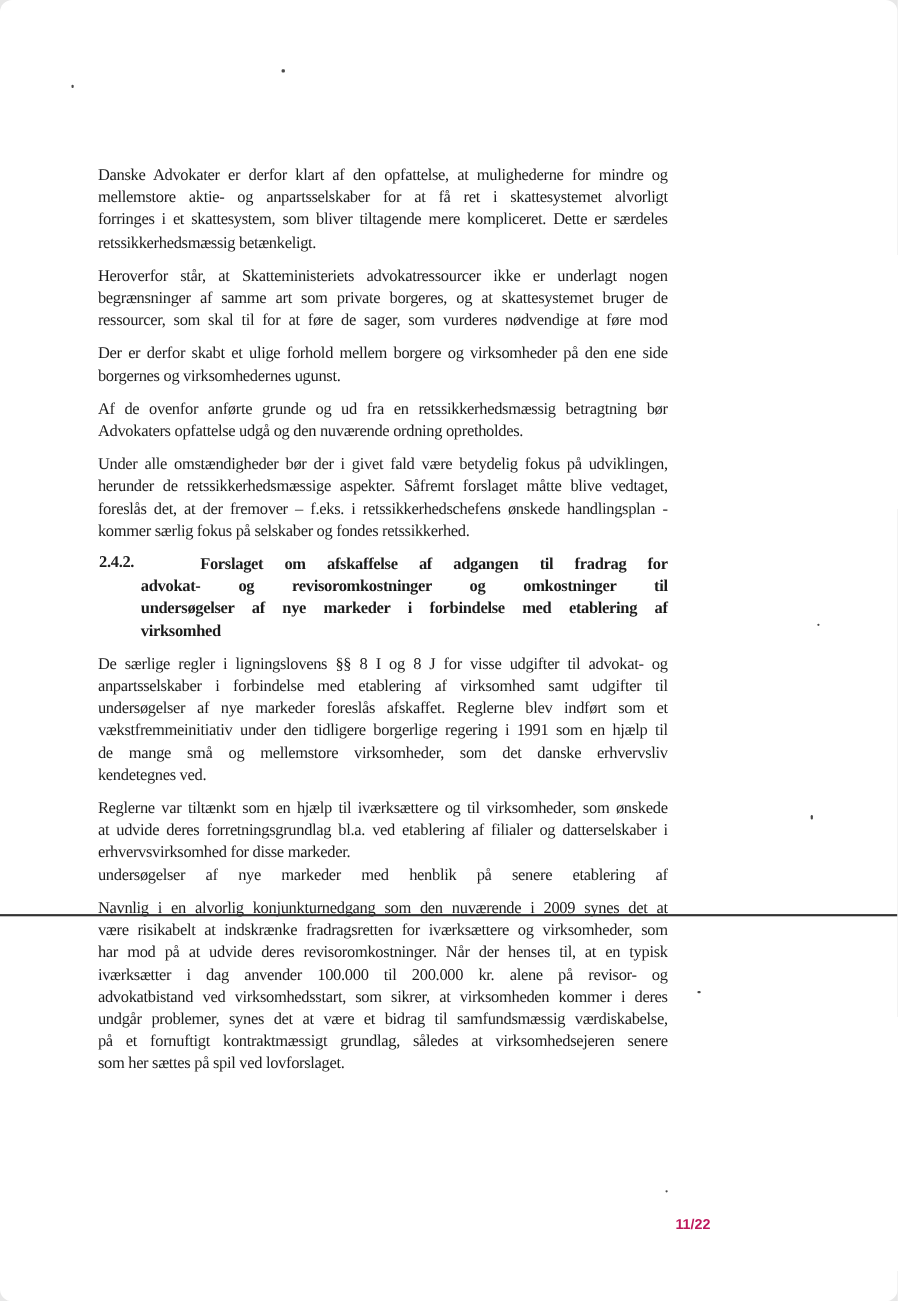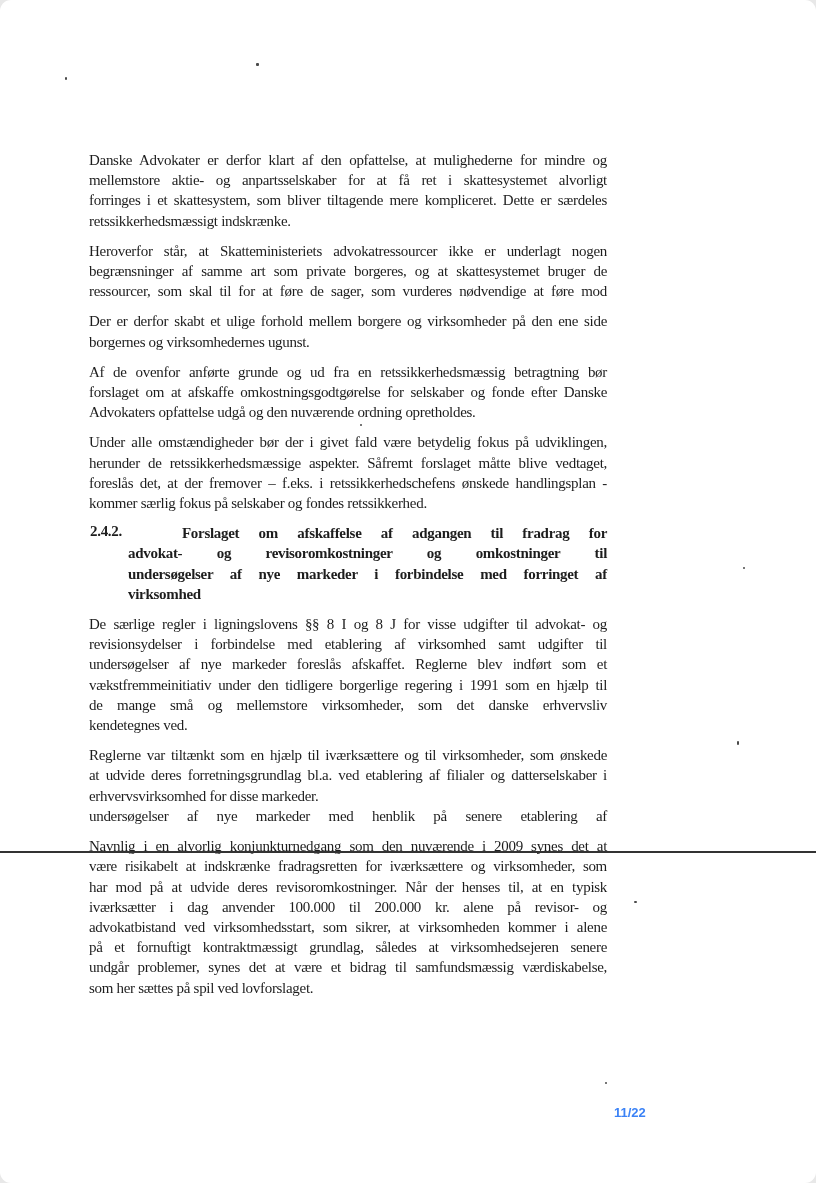--- a/index.html
+++ b/index.html
@@ -48,98 +48,97 @@
     left:-89px;top:15px;
     width:816px;height:2px;
     background:#333333;
   }
   .page-number{
     position:absolute;
     left:614px;top:1105px;
     font-family:"Liberation Sans","DejaVu Sans",sans-serif;
     font-weight:700;
     font-size:13px;
-    color:#3b82f6;
+    color:#be185d;
   }
   .speck{
     position:absolute;
     background:#4a4a4a;
     border-radius:1px;
   }
 </style>
 </head>
 <body>
 
 <div class="page">
   <div class="content">
 
     <div class="para">
       <div class="ln">Danske Advokater er derfor klart af den opfattelse, at mulighederne for mindre og</div>
       <div class="ln">mellemstore aktie- og anpartsselskaber for at få ret i skattesystemet alvorligt</div>
       <div class="ln">forringes i et skattesystem, som bliver tiltagende mere kompliceret. Dette er særdeles</div>
-      <div class="ln last">retssikkerhedsmæssigt indskrænke.</div>
+      <div class="ln last">retssikkerhedsmæssig betænkeligt.</div>
     </div>
 
     <div class="para">
       <div class="ln">Heroverfor står, at Skatteministeriets advokatressourcer ikke er underlagt nogen</div>
       <div class="ln">begrænsninger af samme art som private borgeres, og at skattesystemet bruger de</div>
       <div class="ln">ressourcer, som skal til for at føre de sager, som vurderes nødvendige at føre mod</div>
     </div>
 
     <div class="para">
       <div class="ln">Der er derfor skabt et ulige forhold mellem borgere og virksomheder på den ene side</div>
       <div class="ln last">borgernes og virksomhedernes ugunst.</div>
     </div>
 
     <div class="para">
       <div class="ln">Af de ovenfor anførte grunde og ud fra en retssikkerhedsmæssig betragtning bør</div>
-      <div class="ln">forslaget om at afskaffe omkostningsgodtgørelse for selskaber og fonde efter Danske</div>
       <div class="ln last">Advokaters opfattelse udgå og den nuværende ordning opretholdes.</div>
     </div>
 
     <div class="para">
       <div class="ln">Under alle omstændigheder bør der i givet fald være betydelig fokus på udviklingen,</div>
       <div class="ln">herunder de retssikkerhedsmæssige aspekter. Såfremt forslaget måtte blive vedtaget,</div>
       <div class="ln">foreslås det, at der fremover – f.eks. i retssikkerhedschefens ønskede handlingsplan -</div>
       <div class="ln last">kommer særlig fokus på selskaber og fondes retssikkerhed.</div>
     </div>
 
     <div class="heading">
       <span class="hnum">2.4.2.</span>
       <div class="ln hfirst">Forslaget om afskaffelse af adgangen til fradrag for</div>
       <div class="ln">advokat- og revisoromkostninger og omkostninger til</div>
-      <div class="ln">undersøgelser af nye markeder i forbindelse med forringet af</div>
+      <div class="ln">undersøgelser af nye markeder i forbindelse med etablering af</div>
       <div class="ln last">virksomhed</div>
     </div>
 
     <div class="para">
       <div class="ln">De særlige regler i ligningslovens §§ 8 I og 8 J for visse udgifter til advokat- og</div>
-      <div class="ln">revisionsydelser i forbindelse med etablering af virksomhed samt udgifter til</div>
+      <div class="ln">anpartsselskaber i forbindelse med etablering af virksomhed samt udgifter til</div>
       <div class="ln">undersøgelser af nye markeder foreslås afskaffet. Reglerne blev indført som et</div>
       <div class="ln">vækstfremmeinitiativ under den tidligere borgerlige regering i 1991 som en hjælp til</div>
       <div class="ln">de mange små og mellemstore virksomheder, som det danske erhvervsliv</div>
       <div class="ln last">kendetegnes ved.</div>
     </div>
 
     <div class="para">
       <div class="ln">Reglerne var tiltænkt som en hjælp til iværksættere og til virksomheder, som ønskede</div>
       <div class="ln">at udvide deres forretningsgrundlag bl.a. ved etablering af filialer og datterselskaber i</div>
       <div class="ln last">erhvervsvirksomhed for disse markeder.</div>
       <div class="ln">undersøgelser af nye markeder med henblik på senere etablering af</div>
     </div>
 
     <div class="para p-underlined">
       <div class="artifact-line"></div>
       <div class="ln">Navnlig i en alvorlig konjunkturnedgang som den nuværende i 2009 synes det at</div>
       <div class="ln">være risikabelt at indskrænke fradragsretten for iværksættere og virksomheder, som</div>
       <div class="ln">har mod på at udvide deres revisoromkostninger. Når der henses til, at en typisk</div>
       <div class="ln">iværksætter i dag anvender 100.000 til 200.000 kr. alene på revisor- og</div>
-      <div class="ln">advokatbistand ved virksomhedsstart, som sikrer, at virksomheden kommer i alene</div>
+      <div class="ln">advokatbistand ved virksomhedsstart, som sikrer, at virksomheden kommer i deres</div>
+      <div class="ln">undgår problemer, synes det at være et bidrag til samfundsmæssig værdiskabelse,</div>
       <div class="ln">på et fornuftigt kontraktmæssigt grundlag, således at virksomhedsejeren senere</div>
-      <div class="ln">undgår problemer, synes det at være et bidrag til samfundsmæssig værdiskabelse,</div>
       <div class="ln last">som her sættes på spil ved lovforslaget.</div>
     </div>
 
   </div>
 
   <div class="page-number">11/22</div>
 
   <div class="speck" style="left:65px;top:77px;width:2px;height:3px;"></div>
   <div class="speck" style="left:256px;top:63px;width:3px;height:3px;"></div>
   <div class="speck" style="left:360px;top:424px;width:2px;height:2px;"></div>

